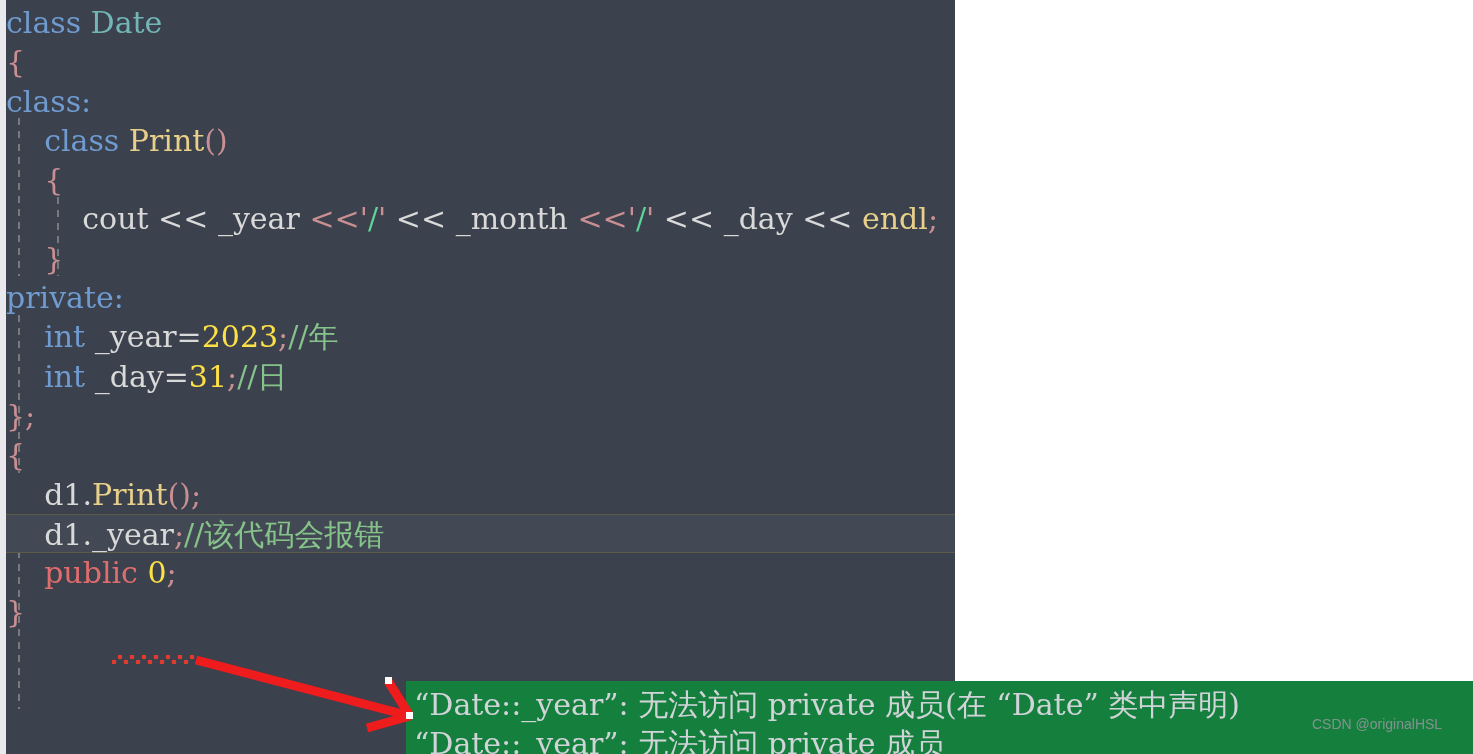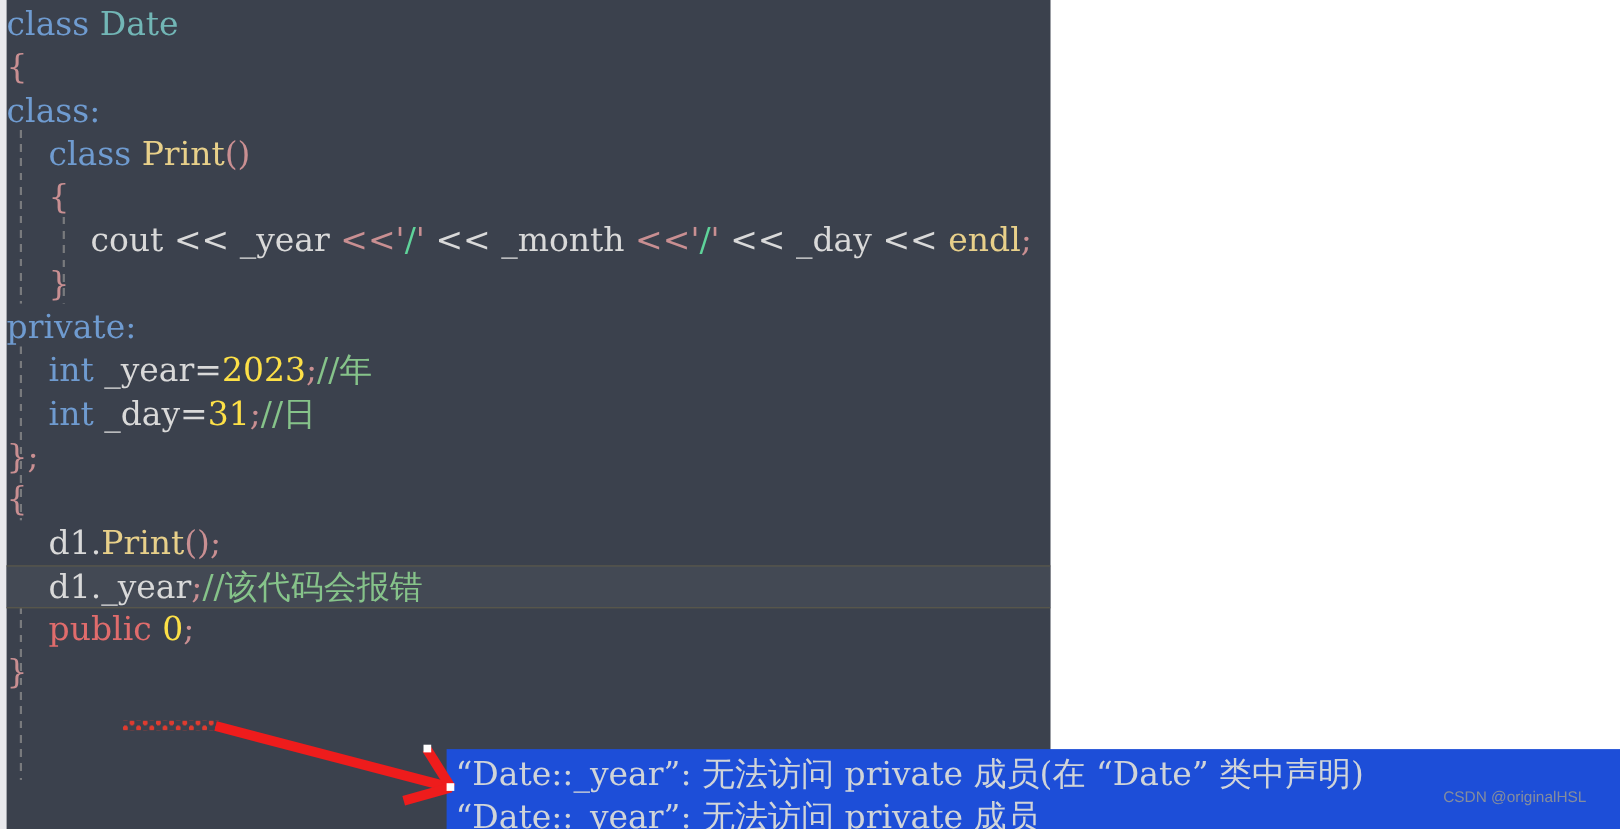--- a/index.html
+++ b/index.html
@@ -72,21 +72,21 @@
     background-size:12px 9px;
     background-repeat:repeat-x;
     pointer-events:none;
   }
 
   
   #tooltip {
     position:absolute;
     left:406px; top:681px;
     width:1067px; height:73px;
-    background:#1d4ed8;
+    background:#15803d;
     color:#d0d4d8;
     font-family:"DejaVu Serif", serif;
     font-size:30px;
     overflow:hidden;
     padding:4px 0 0 8px;
   }
   #tooltip .tline {
     height:39px; line-height:39px; white-space:pre;
   }
 

